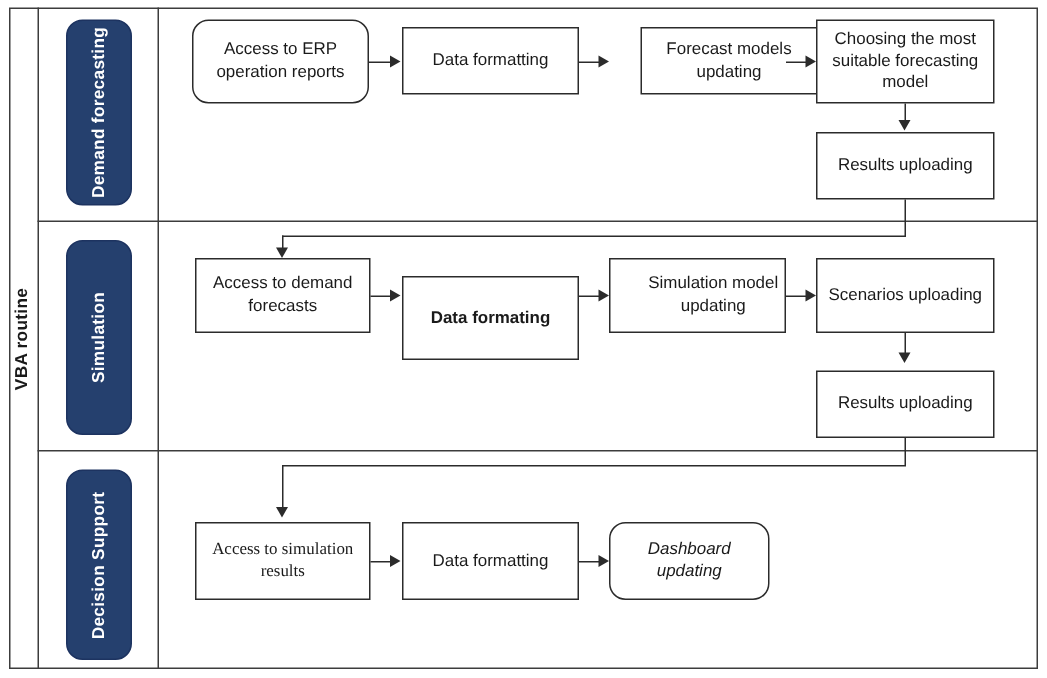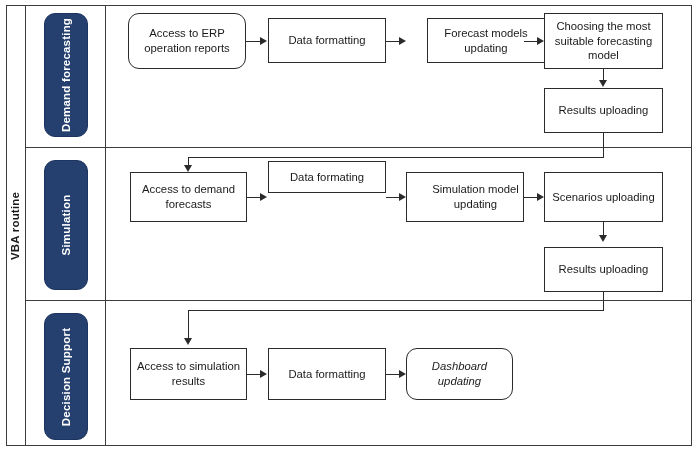--- a/index.html
+++ b/index.html
@@ -188,21 +188,21 @@
   <div class="seg v" style="left:603px; top:69px; height:12px;"></div>
   <div class="arrow down" style="left:599px; top:80px;"></div>
 
   <div class="seg v" style="left:603px; top:133px; height:25px;"></div>
   <div class="seg h" style="left:188px; top:157px; width:416px;"></div>
   <div class="seg v" style="left:188px; top:157px; height:10px;"></div>
   <div class="arrow down" style="left:184px; top:165px;"></div>
 
   <div class="node" style="left:130px; top:172px; width:117px; height:50px;">Access to demand forecasts</div>
 
-  <div class="node" style="left:268px; top:161px; width:118px; height:32px;">Data formating</div>
+  <div class="node" style="left:268px; top:184px; width:118px; height:56px;font-weight:bold;">Data formating</div>
 
   <div class="node" style="left:406px; top:172px; width:118px; height:50px;padding-left:25px;">Simulation model updating</div>
 
   <div class="node" style="left:544px; top:172px; width:119px; height:50px;">Scenarios uploading</div>
 
   <div class="node" style="left:544px; top:247px; width:119px; height:45px;">Results uploading</div>
 
   <div class="seg h" style="left:247px; top:196.5px; width:14px;"></div>
   <div class="arrow right" style="left:260px; top:192.5px;"></div>
 
@@ -213,21 +213,21 @@
   <div class="arrow right" style="left:537px; top:192.5px;"></div>
 
   <div class="seg v" style="left:603px; top:222px; height:14px;"></div>
   <div class="arrow down" style="left:599px; top:235px;"></div>
 
   <div class="seg v" style="left:603px; top:292px; height:18px;"></div>
   <div class="seg h" style="left:188px; top:310px; width:416px;"></div>
   <div class="seg v" style="left:188px; top:310px; height:30px;"></div>
   <div class="arrow down" style="left:184px; top:338px;"></div>
 
-  <div class="node" style="left:130px; top:348px; width:117px; height:52px;">Access to simulation results</div>
+  <div class="node" style="left:130px; top:348px; width:117px; height:52px;font-family:Liberation Serif, serif;">Access to simulation results</div>
 
   <div class="node" style="left:268px; top:348px; width:118px; height:52px;">Data formatting</div>
 
   <div class="node round" style="left:406px; top:348px; width:107px; height:52px;font-style:italic;">Dashboard updating</div>
 
   <div class="seg h" style="left:247px; top:373.5px; width:14px;"></div>
   <div class="arrow right" style="left:260px; top:369.5px;"></div>
 
   <div class="seg h" style="left:386px; top:373.5px; width:14px;"></div>
   <div class="arrow right" style="left:399px; top:369.5px;"></div>

